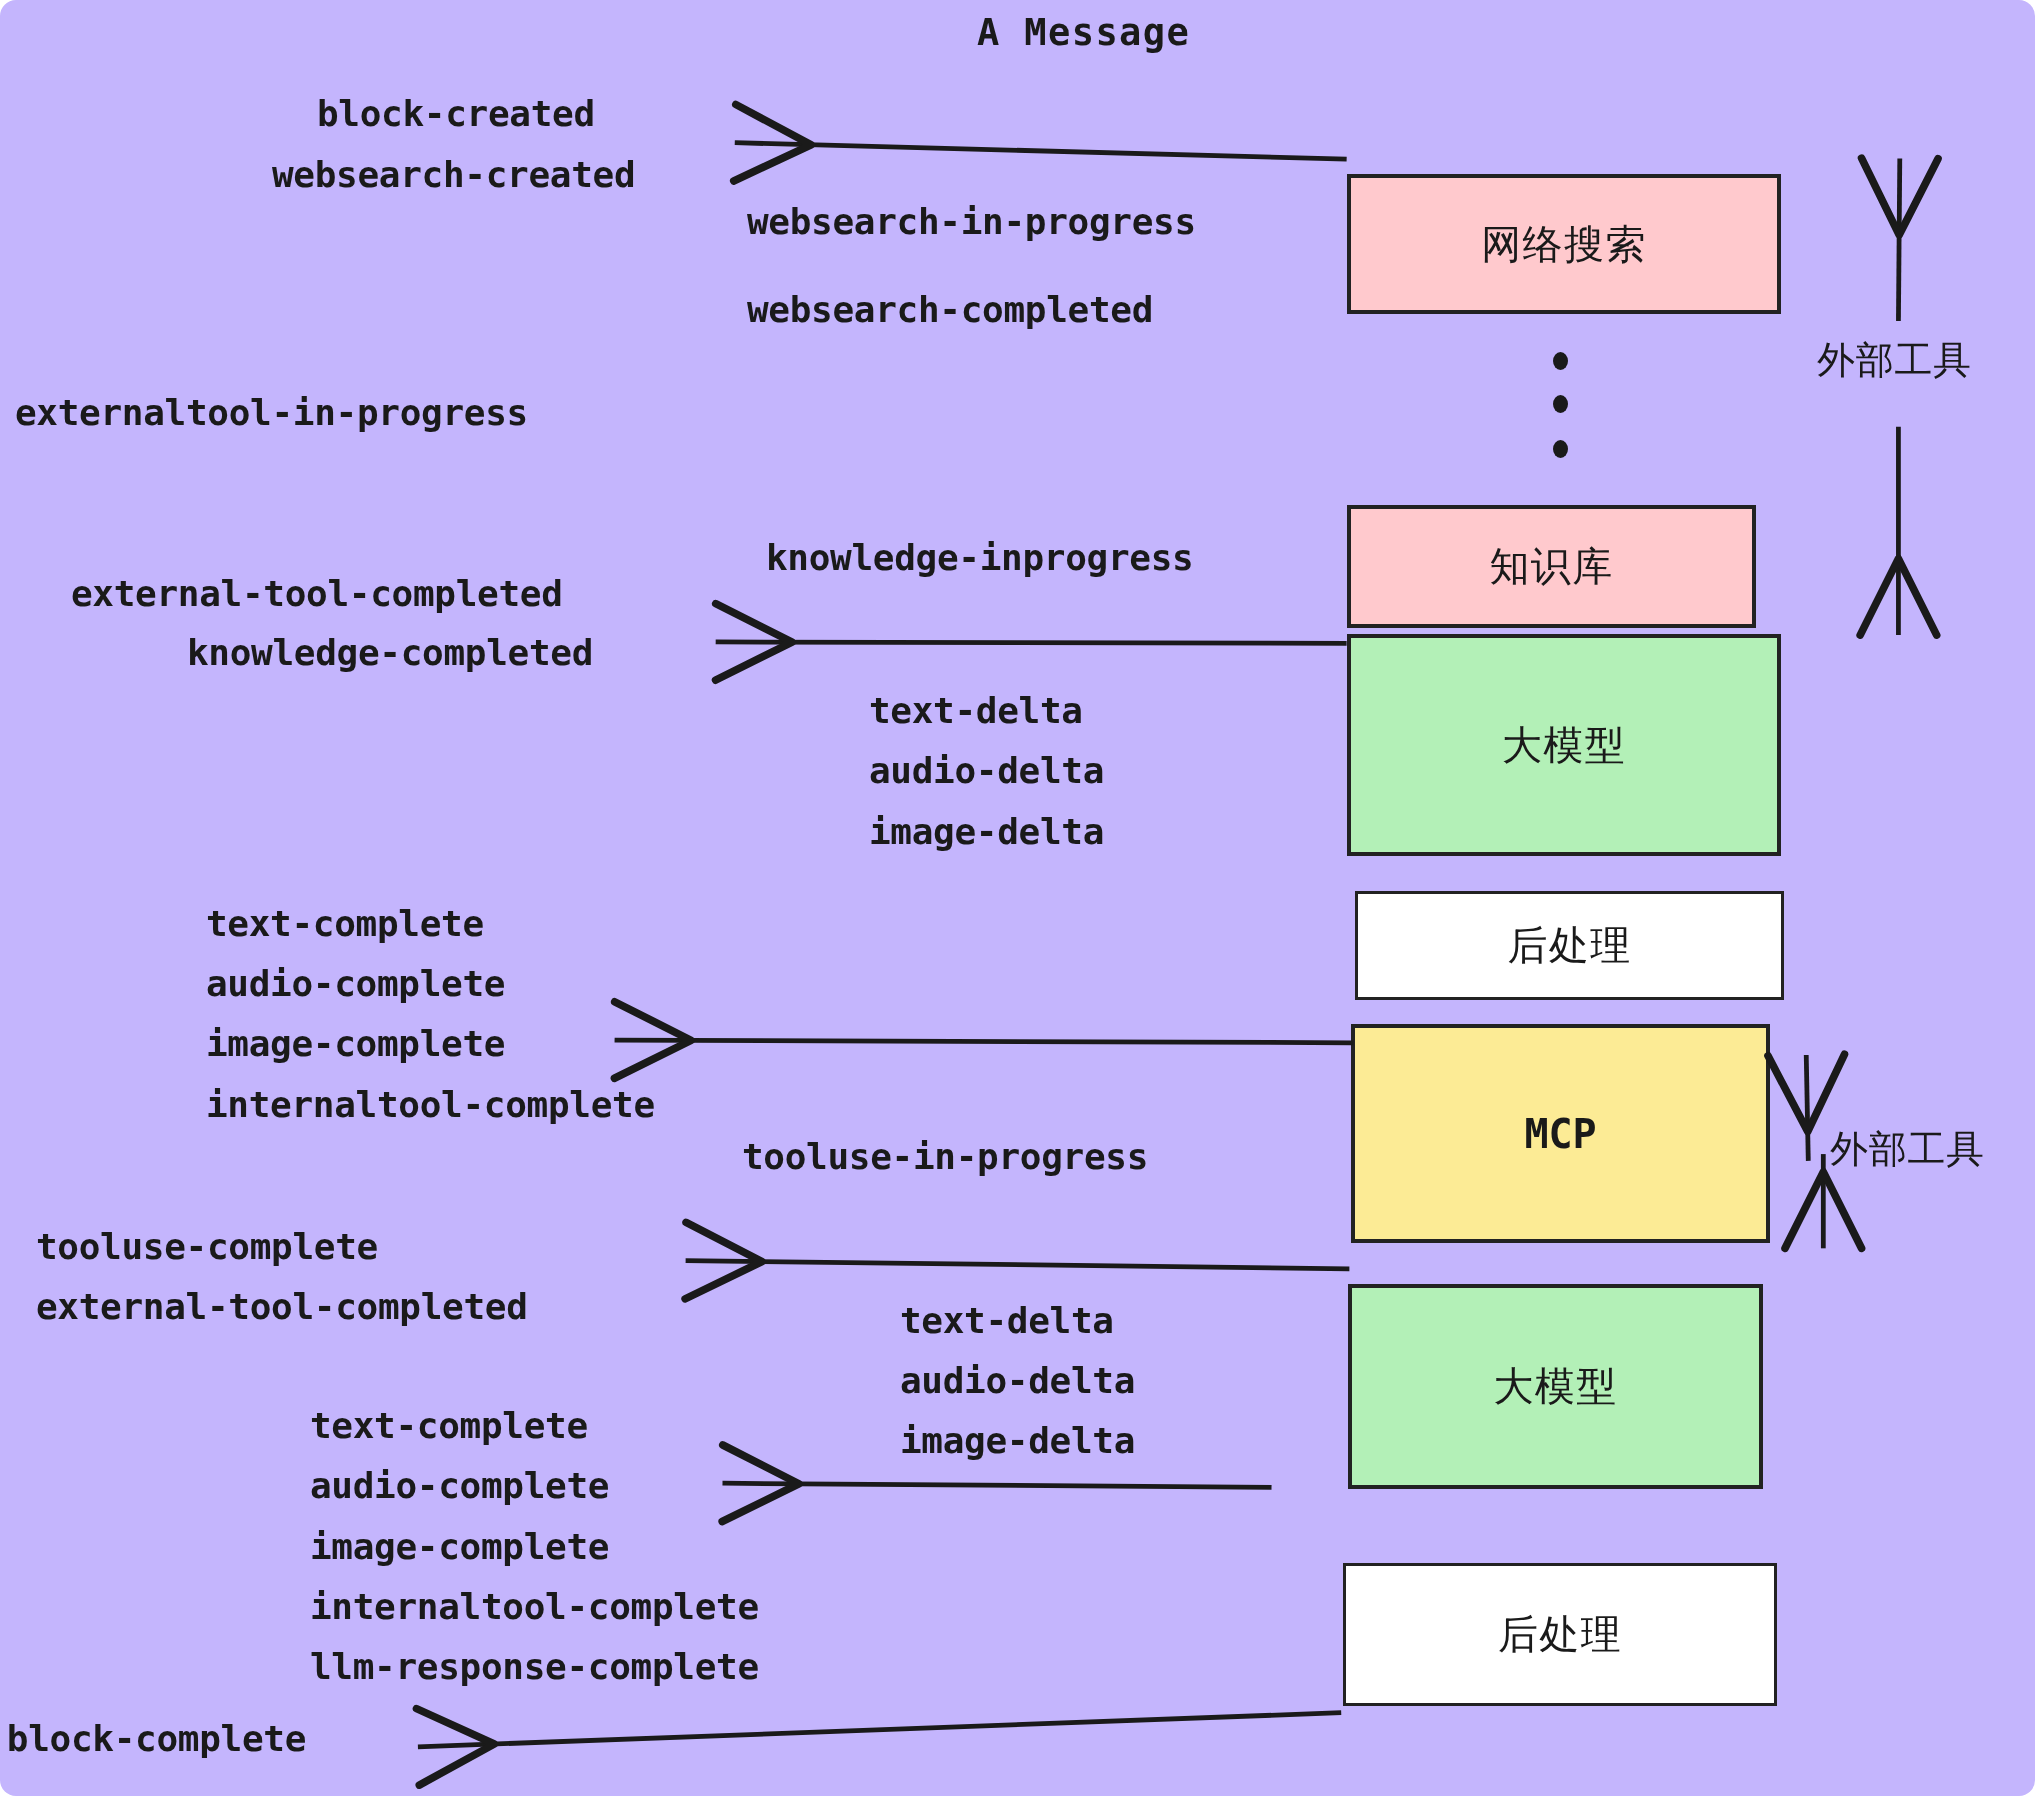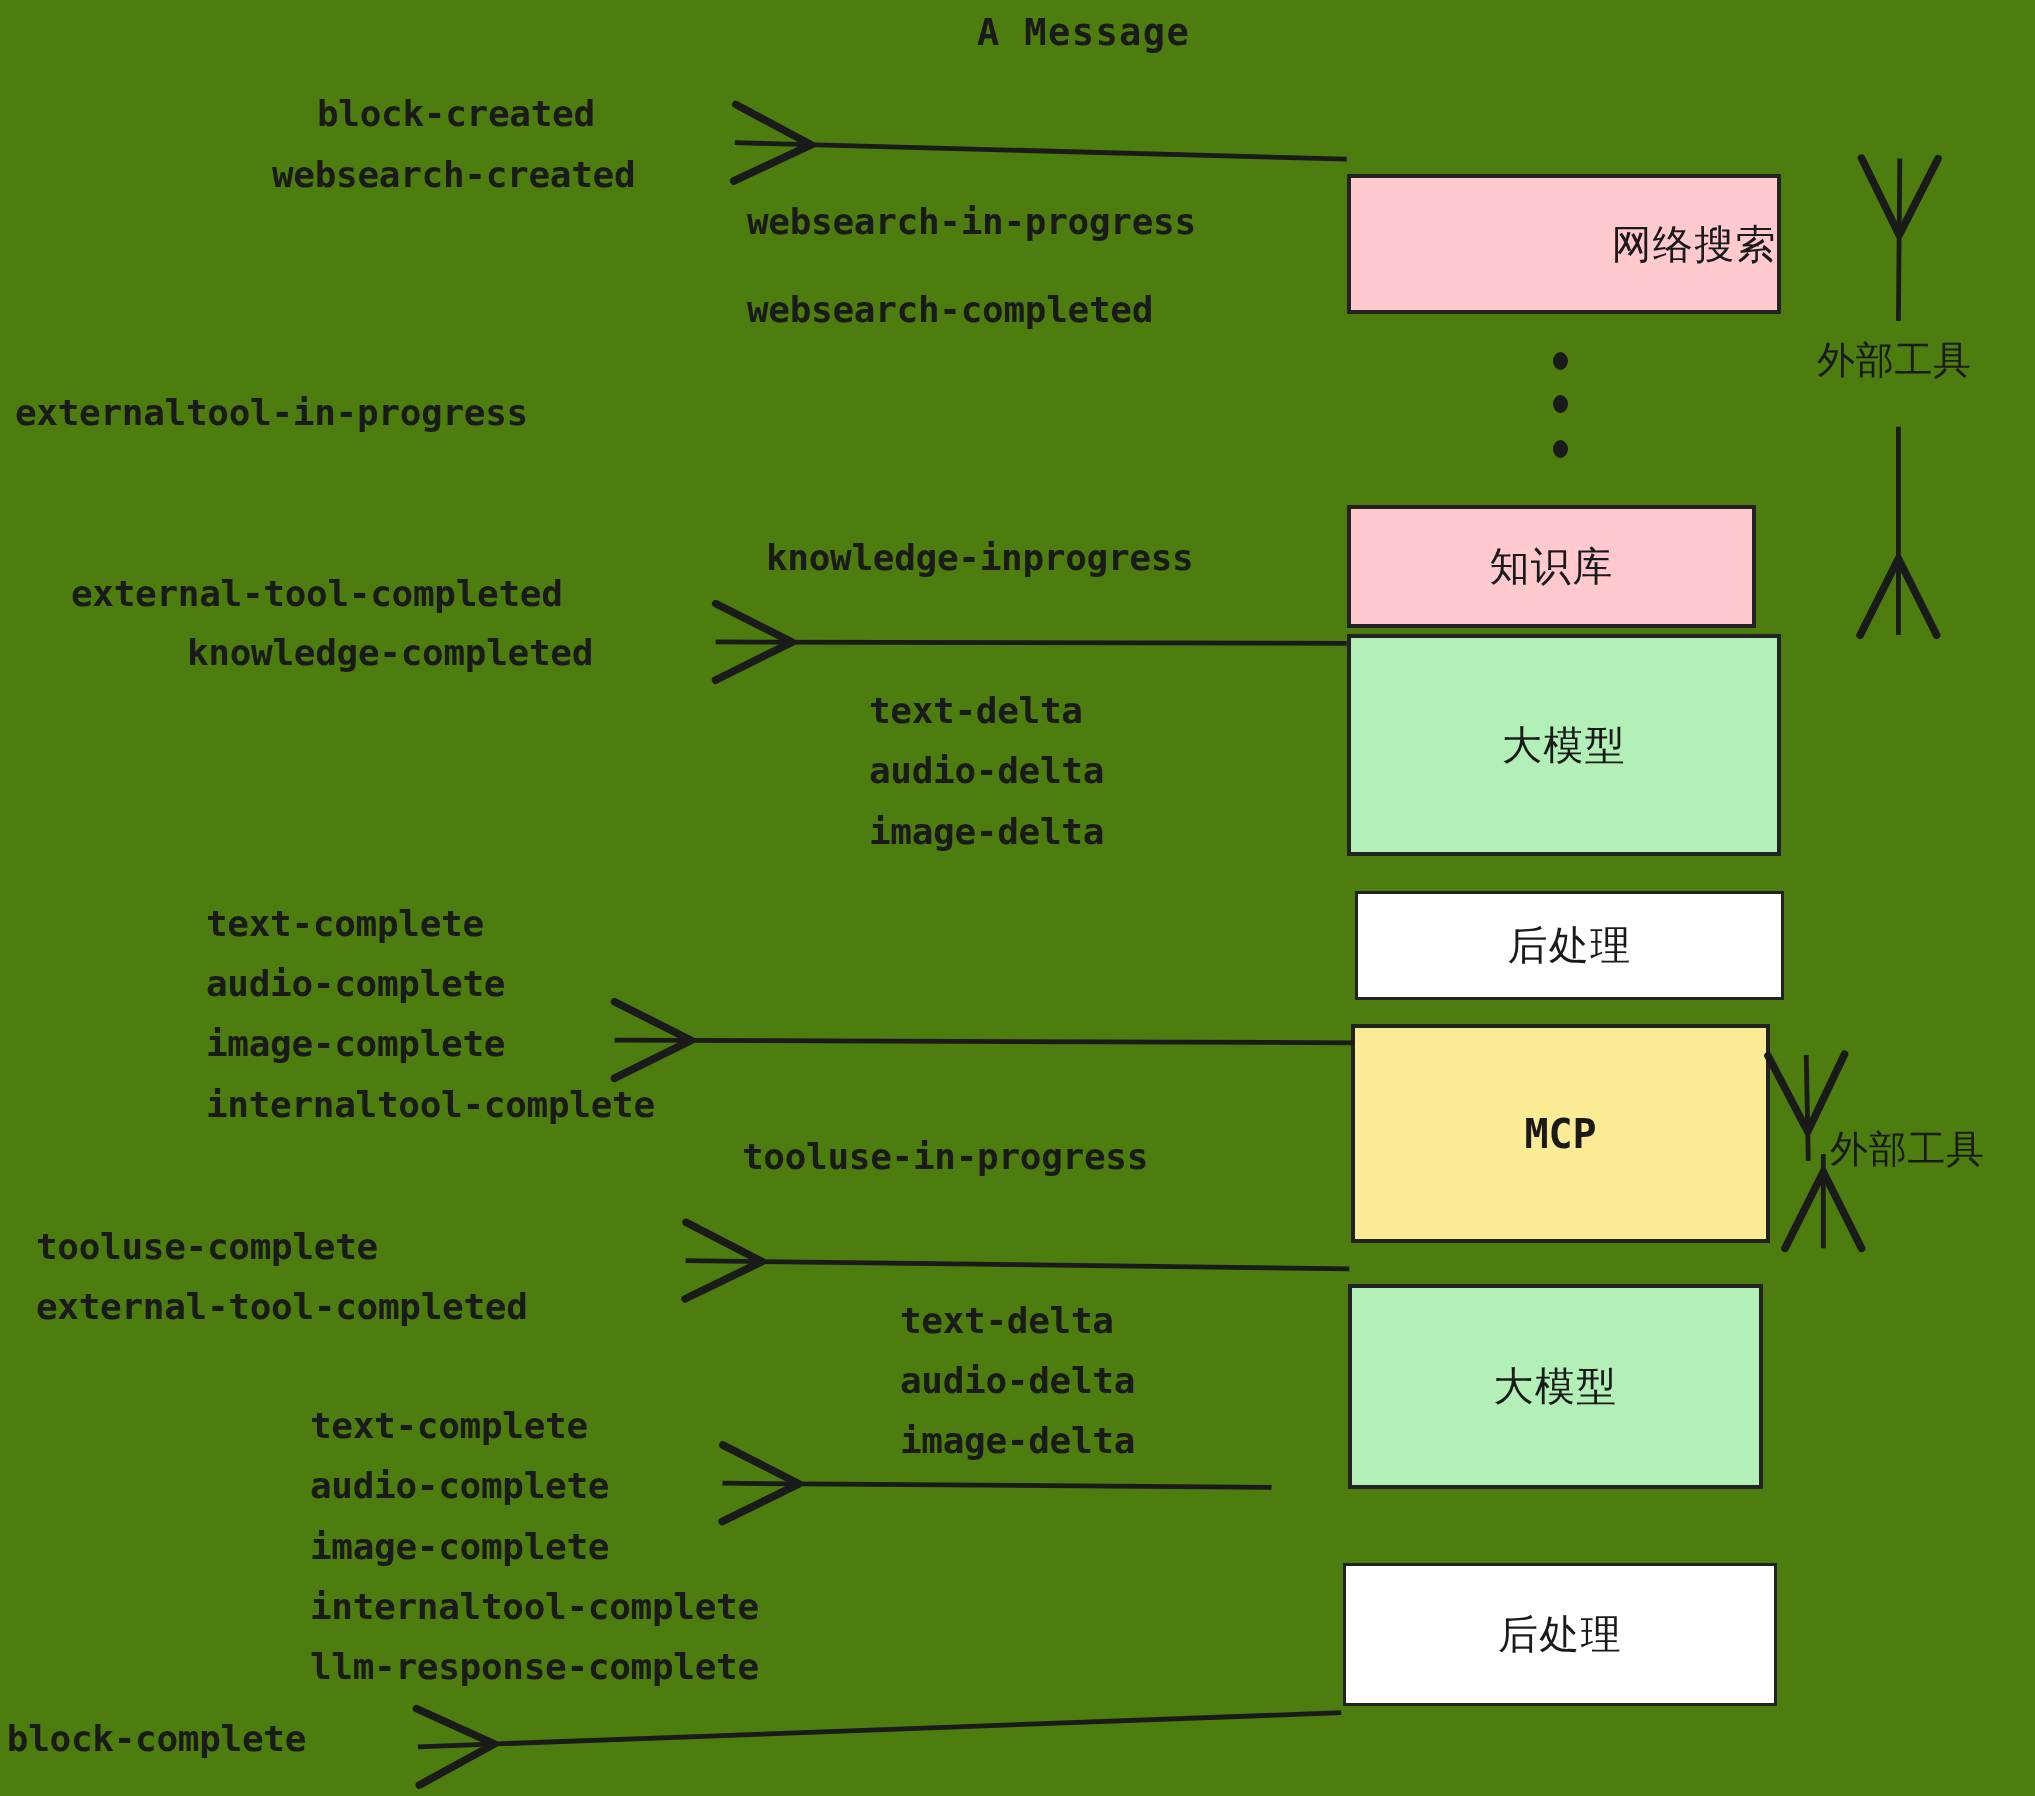--- a/index.html
+++ b/index.html
@@ -4,23 +4,24 @@
 <style>
   html, body {
     margin: 0;
     padding: 0;
     background: #ffffff;
   }
   #canvas {
     position: relative;
     width: 2035px;
     height: 1796px;
-    background: #4d7c0f;
+    background: #c4b5fd;
     font-family: "DejaVu Sans Mono", monospace;
     overflow: hidden;
+    border-radius: 16px;
   }
   .label {
     position: absolute;
     white-space: nowrap;
     color: #1a1a1a;
     font-family: "DejaVu Sans Mono", monospace;
     font-weight: 600;
     letter-spacing: -0.3px;
     line-height: 1;
   }
@@ -130,21 +131,21 @@
   <div class="label ev" style="left:310px; top:1468px;">audio-complete</div>
 
   <div class="label ev" style="left:310px; top:1529px;">image-complete</div>
 
   <div class="label ev" style="left:310px; top:1589px;">internaltool-complete</div>
 
   <div class="label ev" style="left:310px; top:1649px;">llm-response-complete</div>
 
   <div class="label ev" style="left:6.8px; top:1721px;">block-complete</div>
 
-  <div class="box" style="left:1347px; top:174px; width:434px; height:140px; background:#FFC9CD;justify-content:flex-end;">
+  <div class="box" style="left:1347px; top:174px; width:434px; height:140px; background:#FFC9CD;">
     <span class="box-label">网络搜索</span>
   </div>
 
   <div class="dot" style="left:1553px; top:352px;"></div>
   <div class="dot" style="left:1553px; top:395px;"></div>
   <div class="dot" style="left:1553px; top:440px;"></div>
 
   <div class="box" style="left:1347px; top:505px; width:409px; height:123px; background:#FFC9CD;">
     <span class="box-label">知识库</span>
   </div>

